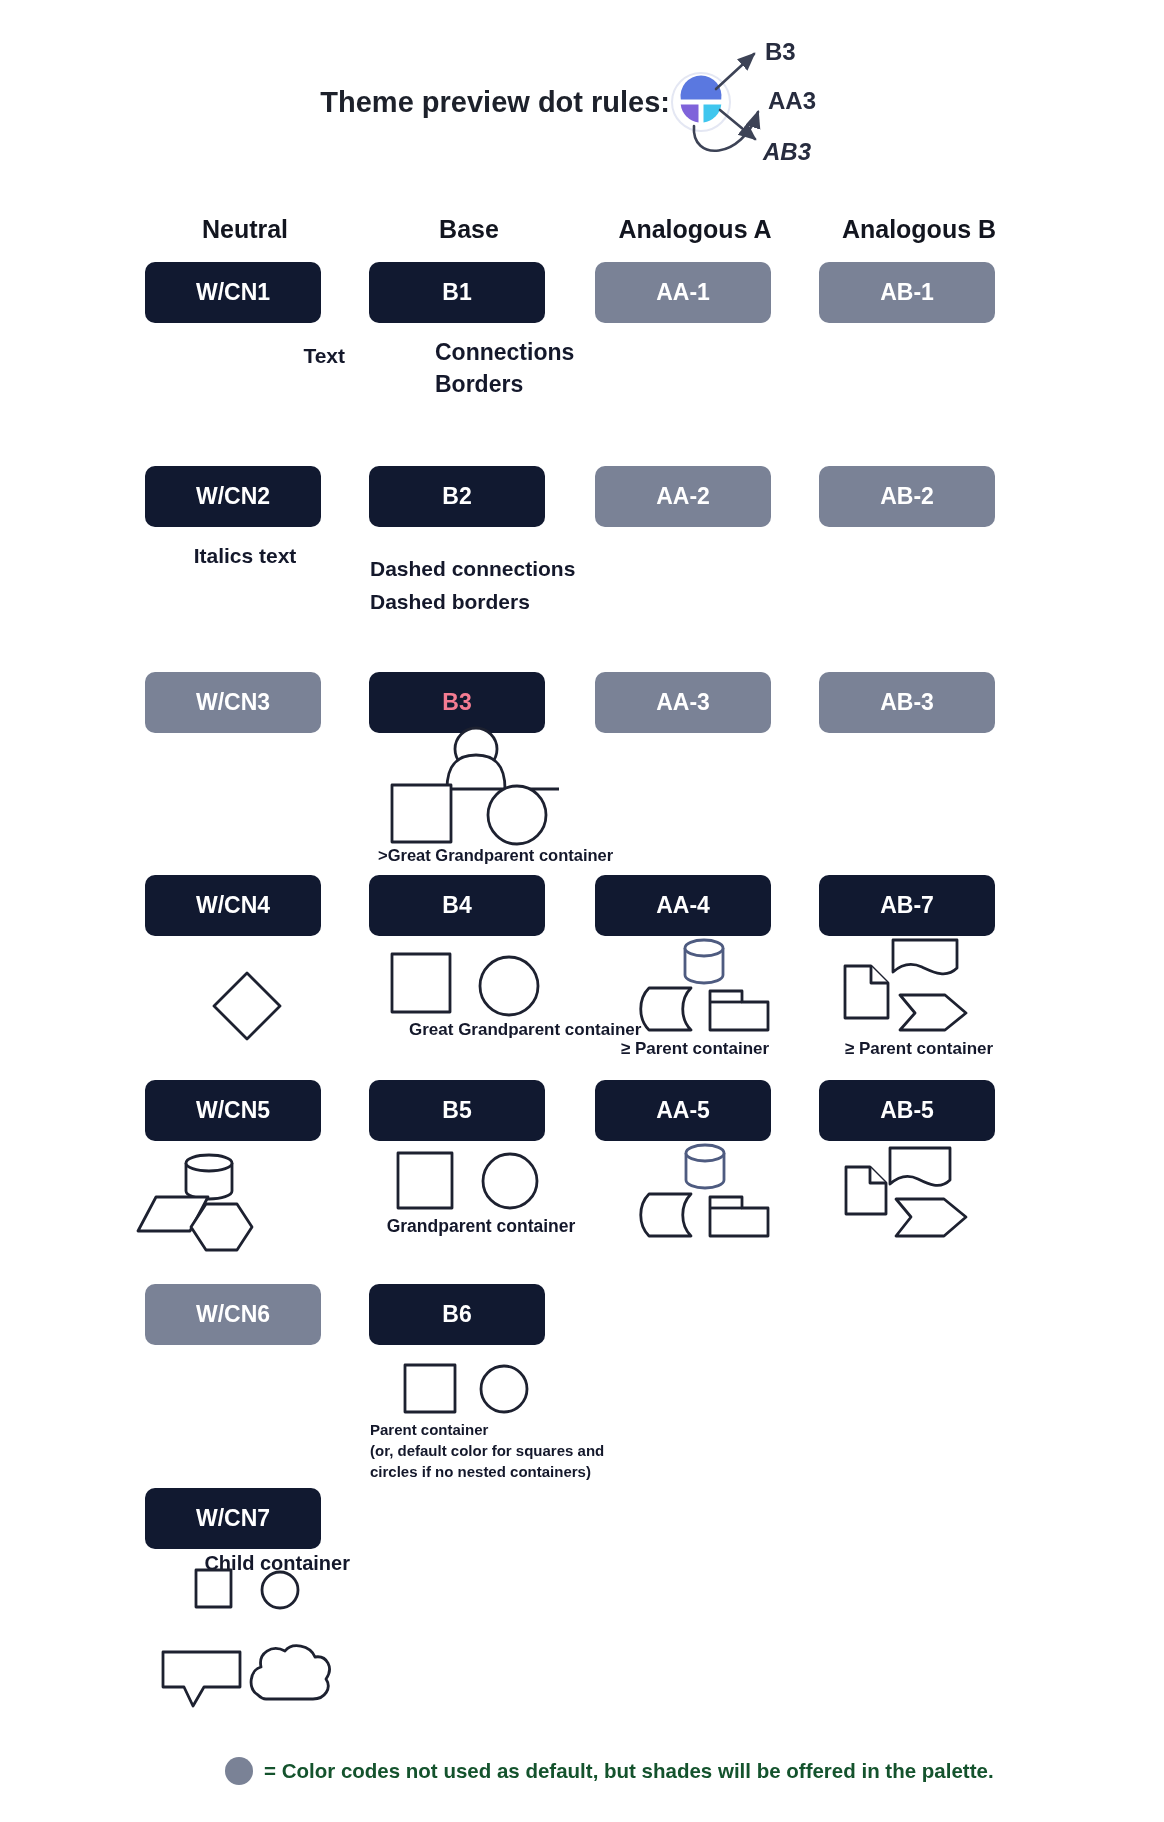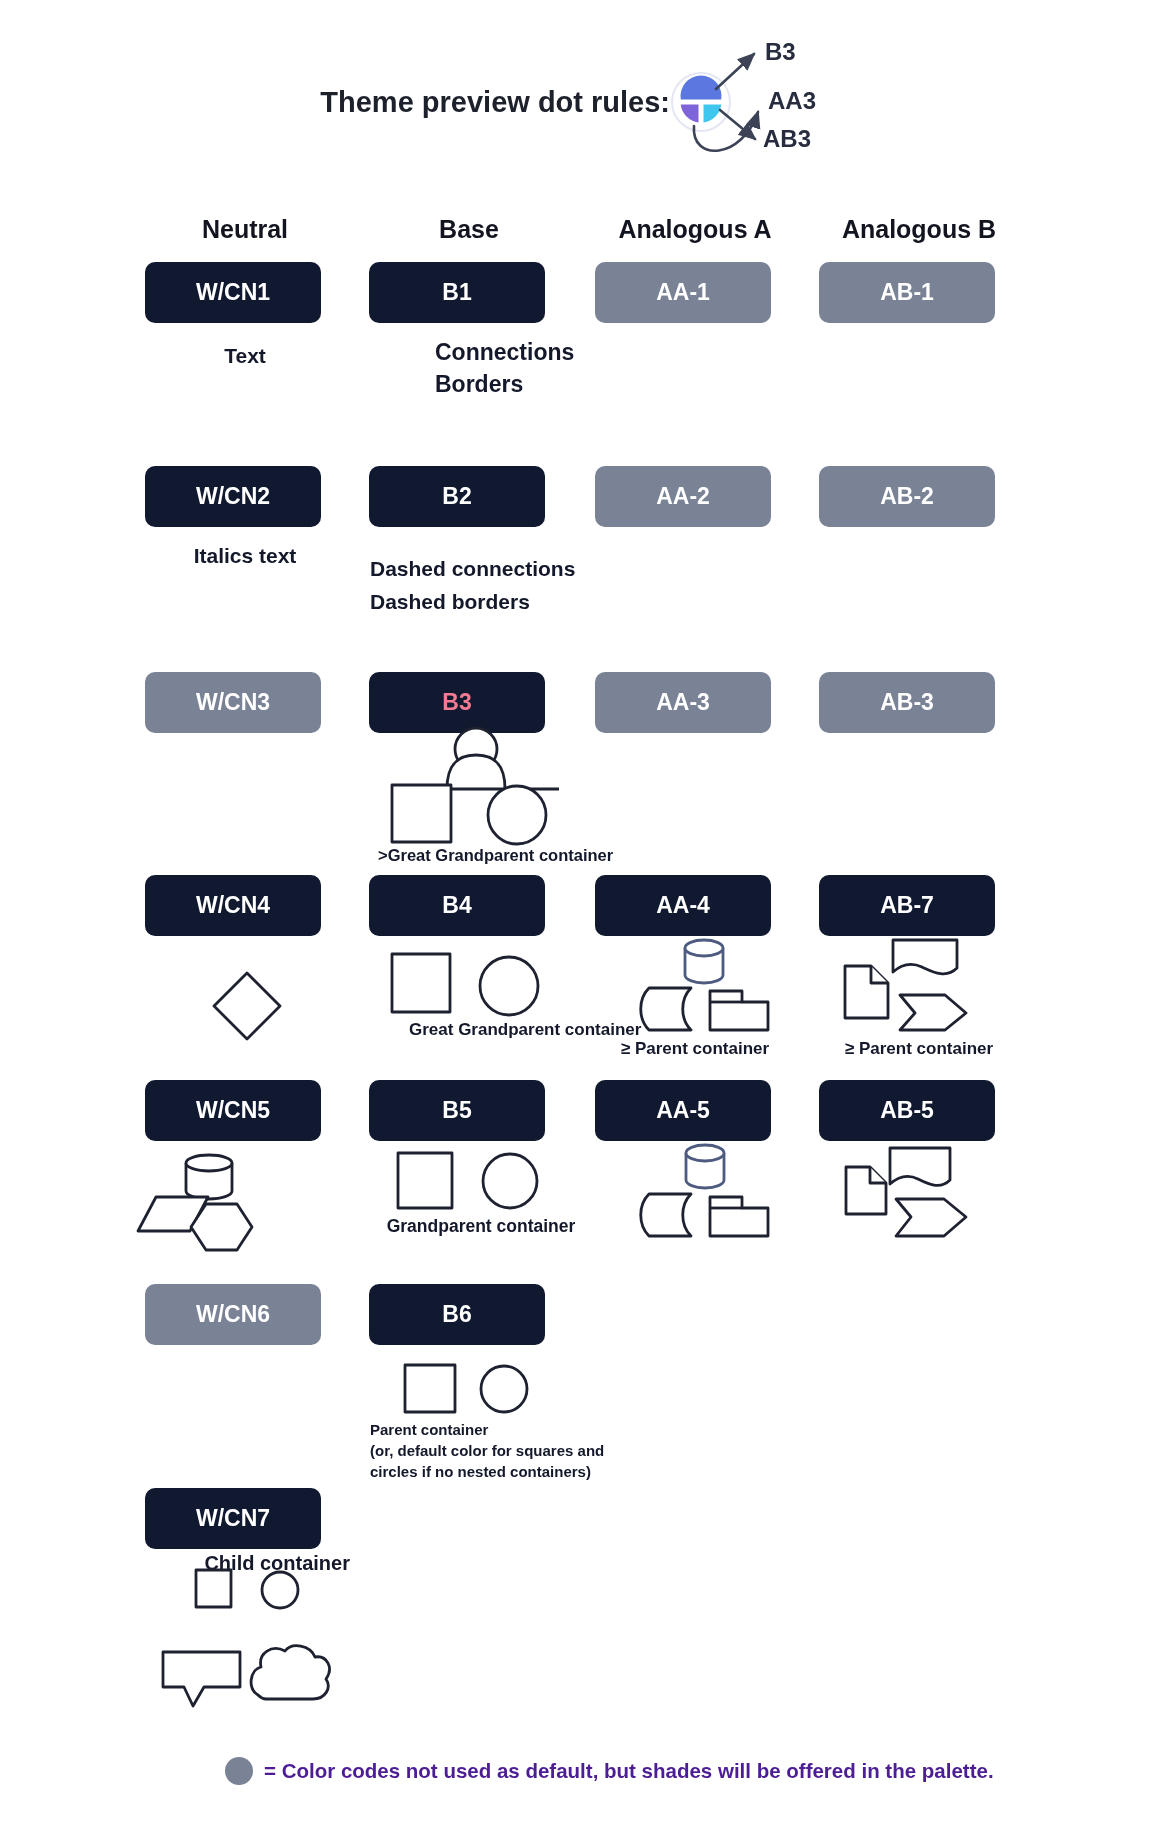--- a/index.html
+++ b/index.html
@@ -4,49 +4,49 @@
 <style>
   html,body{margin:0;padding:0;background:#ffffff;}
   #canvas{position:relative;width:1164px;height:1822px;background:#ffffff;
           font-family:"Liberation Sans",sans-serif;overflow:hidden;}
   
   .title{position:absolute;left:270px;top:86px;width:400px;text-align:right;
          font-size:29px;font-weight:600;color:#1d212b;}
   .dotlabel{position:absolute;font-size:24px;font-weight:600;color:#272c3f;}
   .lbl-b3{left:765px;top:38px;}
   .lbl-aa3{left:768px;top:87px;}
-  .lbl-ab3{left:763px;top:125px;}
+  .lbl-ab3{left:763px;top:138px;font-style:italic;}
   
   .colhead{position:absolute;top:215px;width:200px;text-align:center;
            font-size:25px;font-weight:700;color:#12151f;}
   
   .chip{position:absolute;width:176px;height:61px;border-radius:10px;
         display:flex;align-items:center;justify-content:center;
         font-size:23px;font-weight:700;color:#ffffff;}
   .dark{background:#111930;}
   .gray{background:#7A8296;}
   .pink{color:#F47C92;}
   .c1{left:145px}.c2{left:369px}.c3{left:595px}.c4{left:819px}
   .r1{top:262px}.r2{top:466px}.r3{top:672px}.r4{top:875px}
   .r5{top:1080px}.r6{top:1284px}.r7{top:1488px}
   
   .cap{position:absolute;font-weight:700;color:#14182b;}
-  .cap-text{left:145px;top:344px;width:200px;text-align:center;font-size:21px;}
+  .cap-text{left:145px;top:344px;width:200px;text-align:right;font-size:21px;}
   .cap-conn{left:435px;top:336px;font-size:23px;line-height:32px;}
   .cap-ital{left:145px;top:544px;width:200px;text-align:center;font-size:21px;}
   .cap-dash{left:370px;top:552px;font-size:21px;line-height:33px;}
   .cap-b3{left:378px;top:846px;font-size:16.5px;}
   .cap-b4{left:382px;top:1020px;font-size:17px;margin-left:27px;}
   .cap-aa4{left:595px;top:1039px;width:200px;text-align:center;font-size:17px;}
   .cap-ab4{left:819px;top:1039px;width:200px;text-align:center;font-size:17px;}
   .cap-b5{left:369px;top:1216px;width:200px;text-align:center;font-size:17.5px;margin-left:12px;}
   .cap-b6{left:370px;top:1419px;font-size:15px;line-height:21px;font-weight:700;}
   .cap-wcn7{left:150px;top:1552px;width:200px;text-align:right;font-size:20px;}
   .footer-text{position:absolute;left:264px;top:1759px;font-size:20.5px;
-               font-weight:700;color:#4c1d95;}
+               font-weight:700;color:#14532d;}
   svg.overlay{position:absolute;left:0;top:0;pointer-events:none;}
   .shape{fill:#ffffff;stroke:#1d2130;stroke-width:2.8;stroke-linejoin:round;}
   .shape-blue{fill:#ffffff;stroke:#4E5B80;stroke-width:2.8;stroke-linejoin:round;}
   .wire{fill:none;stroke:#3D4356;stroke-width:2.6;stroke-linecap:round;}
 </style>
 </head>
 <body>
 
 <div id="canvas">
 

